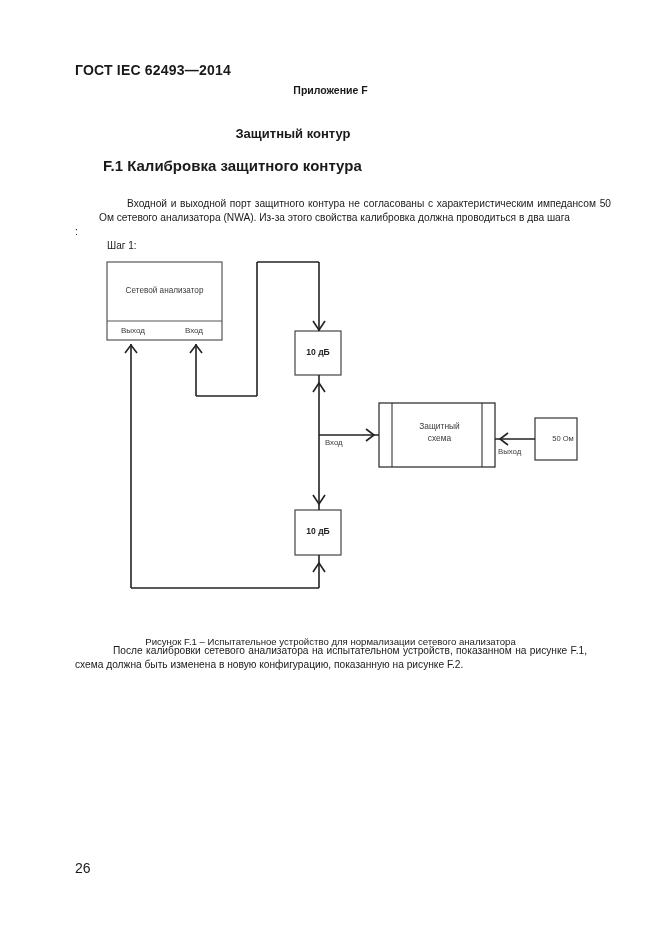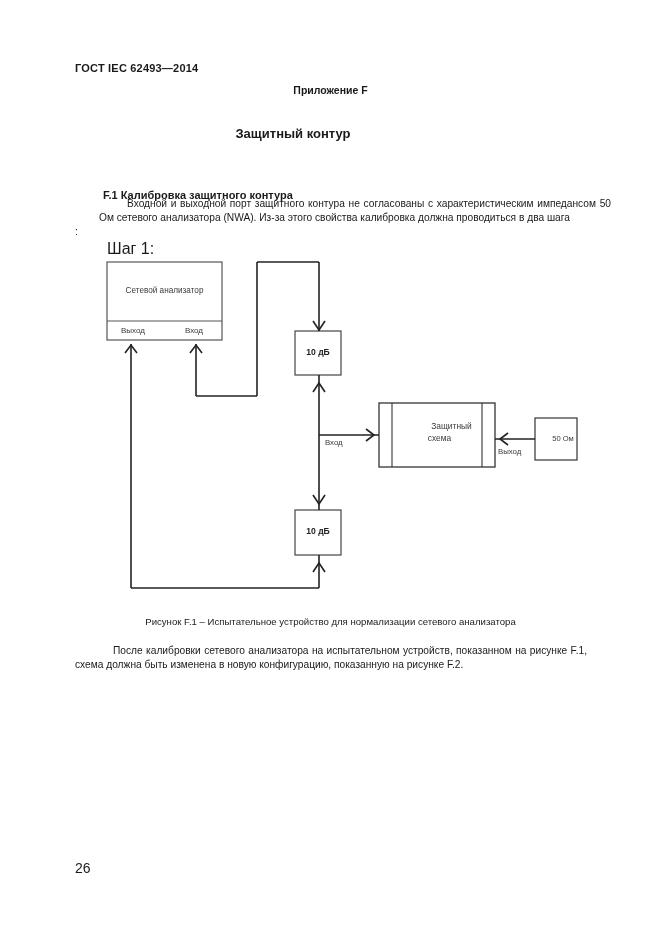--- a/index.html
+++ b/index.html
@@ -17,21 +17,21 @@
     height: 936px;
     background: #ffffff;
     overflow: hidden;
   }
 
   
   .std-code {
     position: absolute;
     left: 75px;
     top: 62px;
-    font-size: 11px;
+    font-size: 14px;
     font-weight: bold;
     letter-spacing: 0.2px;
   }
   .annex-block {
     position: absolute;
     left: 0;
     top: 84px;
     width: 661px;
     text-align: center;
     font-size: 10.5px;
@@ -46,75 +46,74 @@
     text-align: center;
     font-size: 13px;
     font-weight: bold;
   }
 
   
   .clause-head {
     position: absolute;
     left: 103px;
     top: 157px;
-    font-size: 11px;
-    font-weight: bold;
-    margin-top: 32px;
+    font-size: 15px;
+    font-weight: bold;
   }
   .para {
     position: absolute;
     font-size: 10.2px;
     line-height: 14.2px;
     text-align: justify;
     color: #1a1a1a;
   }
   .para.p1 { left: 75px; top: 169px; width: 512px; text-indent: 28px; }
   .para.p2 { left: 75px; top: 197px; width: 512px; text-indent: 28px; margin-left: 24px; }
   .para.colon { left: 75px; top: 225px; width: 512px; }
   .para.p3 { left: 75px; top: 644px; width: 512px; text-indent: 38px; }
 
   .step-label {
     position: absolute;
     left: 107px;
     top: 240px;
-    font-size: 16px;
+    font-size: 10px;
   }
 
   
   #figure {
     position: absolute;
     left: 0;
     top: 0;
     width: 661px;
     height: 936px;
     pointer-events: none;
   }
   .fig-caption {
     position: absolute;
     left: 0;
-    top: 616px;
+    top: 636px;
     width: 661px;
     text-align: center;
     font-size: 9.6px;
   }
 
   
   .boxlabel {
     position: absolute;
     font-size: 8.4px;
     color: #3a3a3a;
     text-align: center;
     white-space: nowrap;
   }
   .boxlabel.nwa { left: 107px; top: 286px; width: 115px; font-size: 8.2px; }
   .boxlabel.nwa-out { left: 107px; top: 326px; width: 52px; font-size: 8px; }
   .boxlabel.nwa-in  { left: 172px; top: 326px; width: 44px; font-size: 8px; }
   .boxlabel.att1 { left: 295px; top: 347px; width: 46px; font-size: 8.6px; font-weight: bold; color:#222; }
   .boxlabel.att2 { left: 295px; top: 526px; width: 46px; font-size: 8.6px; font-weight: bold; color:#222; }
-  .boxlabel.pc1 { left: 404px; top: 421px; width: 95px; font-size: 8.4px; }
+  .boxlabel.pc1 { left: 392px; top: 421px; width: 95px; font-size: 8.4px; }
   .boxlabel.pc2 { left: 392px; top: 433px; width: 95px; font-size: 8.4px; }
   .boxlabel.load { left: 535px; top: 434px; width: 56px; font-size: 7.6px; }
   .boxlabel.in-pc   { left: 325px; top: 438px; width: 40px; font-size: 7.8px; text-align: left; }
   .boxlabel.out-pc  { left: 498px; top: 447px; width: 40px; font-size: 7.8px; text-align: left; }
 
   
   .page-num {
     position: absolute;
     left: 75px;
     top: 860px;

